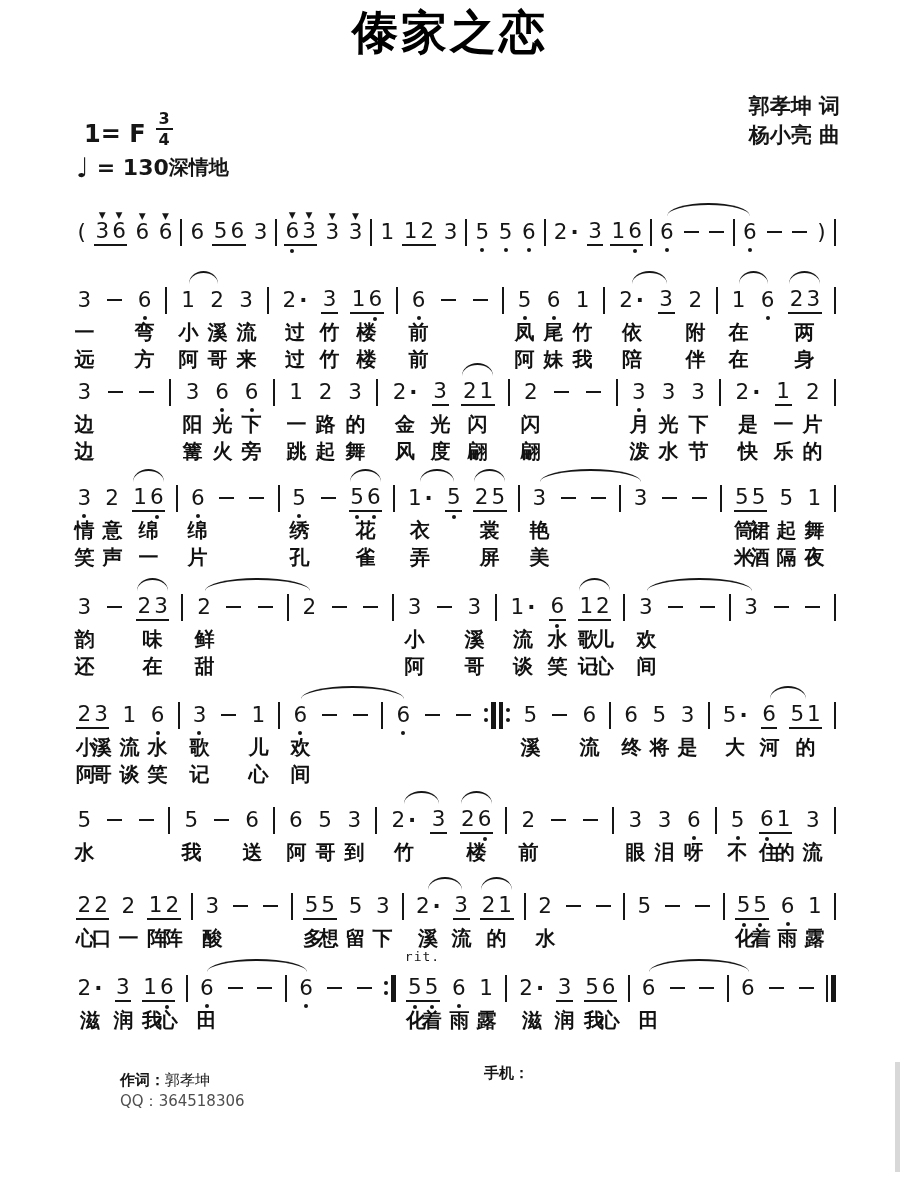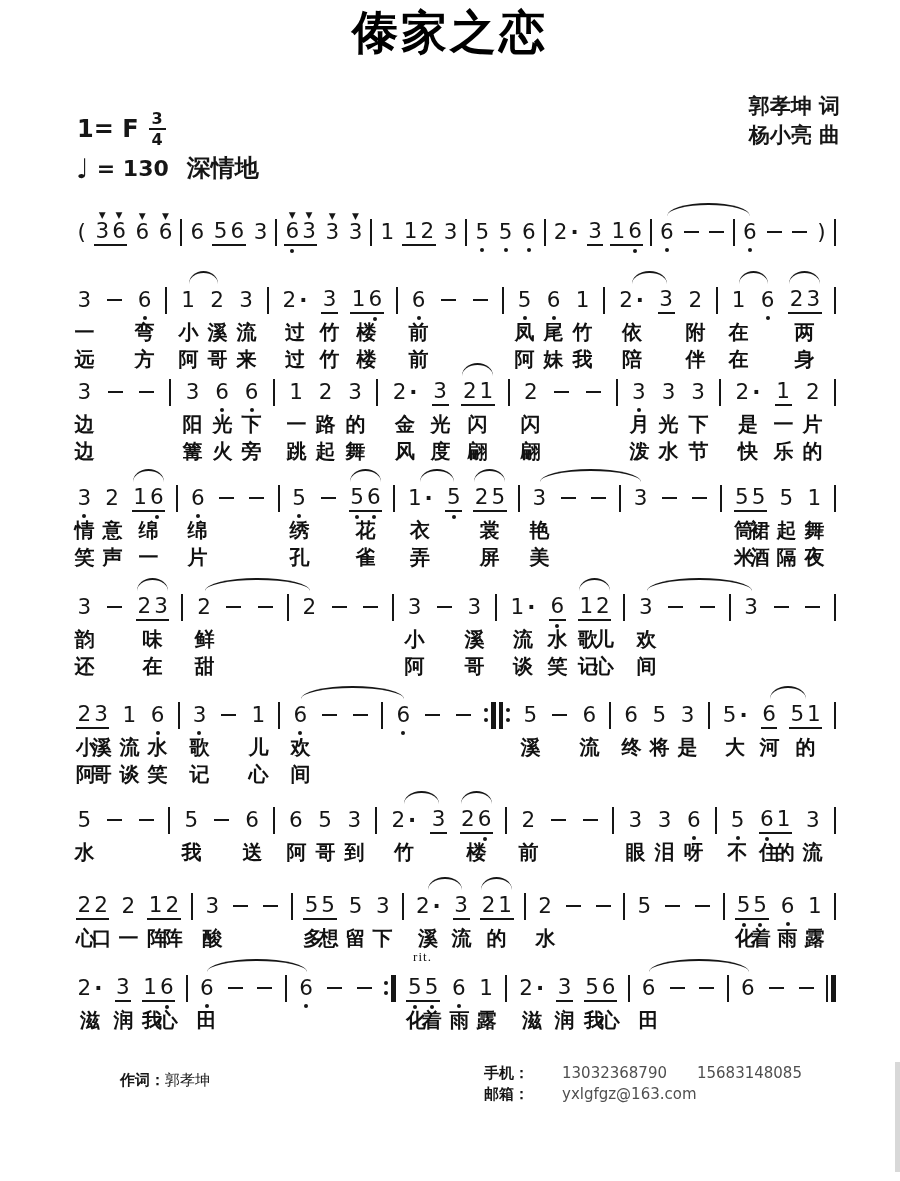--- a/index.html
+++ b/index.html
@@ -2,28 +2,28 @@
 <html><head>
 <meta charset="utf-8">
 <style>
   :root{ --ink:#161616; }
   html,body{margin:0;padding:0;background:#fff;}
   .page{position:relative;width:900px;height:1181px;background:#fff;overflow:hidden;
         font-family:"DejaVu Sans",sans-serif;color:var(--ink);}
   .title{position:absolute;top:2px;left:0;right:0;text-align:center;
          font-size:46px;font-weight:bold;color:#000;letter-spacing:3px;}
   .credits{position:absolute;top:92px;right:60px;font-size:21px;font-weight:bold;line-height:29px;text-align:left;}
-  .keysig{position:absolute;left:77px;top:110px;display:flex;align-items:center;font-size:24px;font-weight:bold;}
+  .keysig{position:absolute;left:84px;top:110px;display:flex;align-items:flex-end;font-size:24px;font-weight:bold;}
   .frac{display:inline-flex;flex-direction:column;align-items:center;margin-left:10px;
         font-size:16px;line-height:17px;font-weight:bold;}
   .frac .fn{border-bottom:2px solid var(--ink);padding:0 3px 1px;}
   .frac .fd{padding-top:1px;}
   .tempo{position:absolute;left:76px;top:152px;display:flex;align-items:center;font-size:22px;font-weight:bold;}
   .tempo .noteglyph{font-size:27px;margin-right:8px;font-weight:normal;}
-  .tempo .expr{margin-left:18px;font-size:24px;}
+  .tempo .expr{font-size:20px;}
   .score{position:absolute;left:76px;top:0;width:760px;height:1050px;}
   .system{position:absolute;left:0;width:760px;height:106px;}
   .noterow{position:relative;top:16px;display:flex;justify-content:space-between;align-items:center;height:30px;}
   .tok{display:inline-flex;}
   .ti{display:inline-flex;align-items:flex-end;padding:0 0 1px 0;}
   .ti.u{border-bottom:2px solid var(--ink);}
   .ch{position:relative;font-size:21.5px;line-height:25px;padding:0 1.5px;}
   .ch.aug{font-weight:bold;}
   .ch.lo::after{content:"";position:absolute;left:50%;transform:translateX(-50%);bottom:-8px;
                 width:4px;height:4px;border-radius:50%;background:var(--ink);}
@@ -1191,34 +1191,33 @@
         <span class="syl" style="left: 130.5px; top: 50px;">田</span>
         <span class="syl" style="left: 339.9px; top: 50px;">化</span>
         <span class="syl" style="left: 355.74px; top: 50px;">着</span>
         <span class="syl" style="left: 383.5px; top: 50px;">雨</span>
         <span class="syl" style="left: 410.5px; top: 50px;">露</span>
         <span class="syl" style="left: 456px; top: 50px;">滋</span>
         <span class="syl" style="left: 488.5px; top: 50px;">润</span>
         <span class="syl" style="left: 517.9px; top: 50px;">我</span>
         <span class="syl" style="left: 533.74px; top: 50px;">心</span>
         <span class="syl" style="left: 572.5px; top: 50px;">田</span>
-        <div class="ritlab" style="left: 346.5px; font-family: Liberation Serif, serif;">rit.</div>
+        <div class="ritlab" style="left: 346.5px;">rit.</div>
       </div>
     </div>
 
   <div class="footer-left" id="footer-left">
       <div class="fline">
         <span class="flabel">作词：</span>
         <span class="fvalue">郭孝坤</span>
       </div>
+      <div class="fline">
+        <span class="flabel dim">QQ：</span>
+        <span class="fvalue dim">364518306</span>
+      </div>
     </div>
   <div class="footer-right" id="footer-right">
       <div class="fline">
         <span class="flabel">手机：</span>
-        <span class="fvalue dim">13032368790　　15683148085</span>
-      </div>
-      <div class="fline">
-        <span class="flabel">邮箱：</span>
-        <span class="fvalue dim">yxlgfgz@163.com</span>
       </div>
     </div>
   <div class="scan-edge"></div>
 </div>
 
 </body></html>

